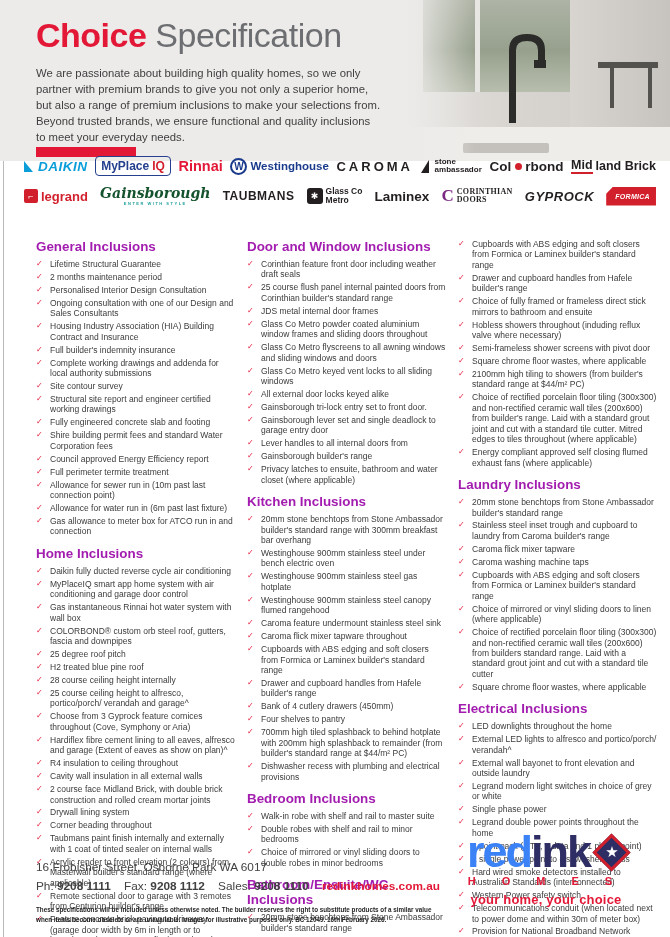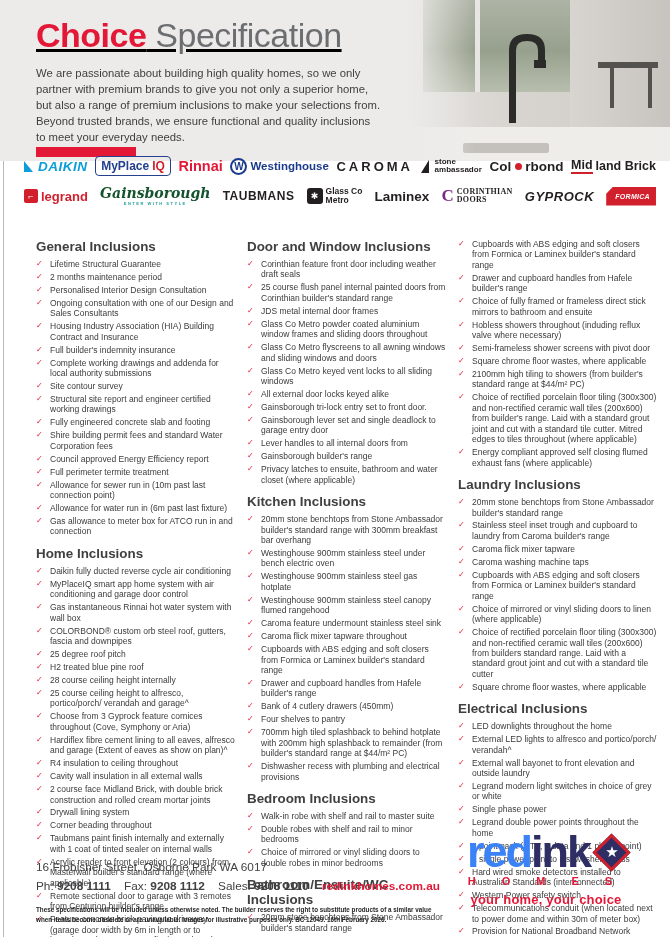--- a/index.html
+++ b/index.html
@@ -14,21 +14,21 @@
   .photo .window { position:absolute; left:18px; top:0; width:150px; height:92px;
            background:linear-gradient(180deg,#aeb4a6 0%,#97a08d 55%,#b8beae 100%); }
   .photo .window-frame { position:absolute; left:70px; top:0; width:5px; height:92px; background:#e8e6e2; }
   .photo .wall { position:absolute; right:0; top:0; width:100px; height:161px; background:linear-gradient(90deg,#d8d5d0,#c7c4bf); }
   .photo .chair { position:absolute; background:#53524e; }
   .photo .counter { position:absolute; left:0; bottom:0; width:100%; height:34px; background:#efedea; }
   .photo .sink { position:absolute; left:58px; bottom:8px; width:86px; height:10px; background:#c4c1bc; border-radius:2px; }
   .photo .fade { position:absolute; left:0; top:0; width:70px; height:100%;
            background:linear-gradient(90deg,#ecebe9 0%,rgba(236,235,233,0) 100%); }
   .faucet { position:absolute; left:92px; top:28px; }
-  .title { position:absolute; left:36px; top:16px; font-size:34px; letter-spacing:-0.5px;text-decoration:underline; }
+  .title { position:absolute; left:36px; top:16px; font-size:34px; letter-spacing:-0.5px; }
   .title .t-red { color:#e31837; font-weight:800; }
   .title .t-gray { color:#6d6e71; font-weight:400; }
   .intro { position:absolute; left:36px; top:65px; width:345px; font-size:11.3px; line-height:1.42; color:#3f3f41; }
   .redbar { position:absolute; left:36px; top:147px; width:100px; height:10px; background:#e31837; }
 
   
   .brands { position:absolute; left:24px; right:14px; top:151px; }
   .brand-row { display:flex; justify-content:space-between; align-items:center; height:30px; }
   .brand { display:inline-flex; align-items:center; gap:3px; white-space:nowrap; }
   .daikin-tri { width:0; height:0; border-left:9px solid #0b9ed9; border-top:11px solid transparent; margin-right:2px; }
@@ -56,21 +56,21 @@
   .gcm-txt { font-size:8.5px; font-weight:800; color:#231f20; line-height:1.05; text-align:left; }
   .laminex { color:#231f20; font-weight:700; font-size:13.5px; }
   .cor-c { color:#7a2982; font-weight:900; font-size:17px; font-family:"Liberation Serif", serif; }
   .cor-txt { font-family:"Liberation Serif", serif; font-size:8px; font-weight:700; color:#231f20; line-height:1.05; text-align:left; letter-spacing:0.3px; }
   .gyprock { color:#231f20; font-weight:900; font-style:italic; font-size:13px; letter-spacing:0.5px; }
   .formica { background:#d21f2c; color:#fff; font-weight:800; font-style:italic; font-size:7px; padding:6px 6px 6px 9px; clip-path:polygon(14% 0, 100% 0, 100% 100%, 0 100%, 0 38%); letter-spacing:0.3px; }
 
   
   .content { position:absolute; left:36px; right:12px; top:239px; display:flex; gap:11px; }
   .col { flex:1; min-width:0; }
-  .sec-title { font-size:13.4px; font-weight:800; color:#404040; margin:9px 0 5px 0; }
+  .sec-title { font-size:13.4px; font-weight:800; color:#a21caf; margin:9px 0 5px 0; }
   .col > .sec-title:first-child { margin-top:0; }
   ul.items { list-style:none; }
   ul.items li { display:flex; gap:5px; font-size:8.5px; line-height:1.23; color:#3b3b3d; margin-bottom:2.5px; }
   ul.items .ck { color:#e31837; flex:0 0 9px; font-size:8px; line-height:1.3; }
 
   
   .address { position:absolute; left:36px; top:860px; font-size:11.8px; color:#414042; }
   .phones { position:absolute; left:36px; top:879px; font-size:11.8px; color:#414042; }
   .phones .num { font-weight:800; }
   .phones .lbl { font-weight:400; margin-left:10px; }

